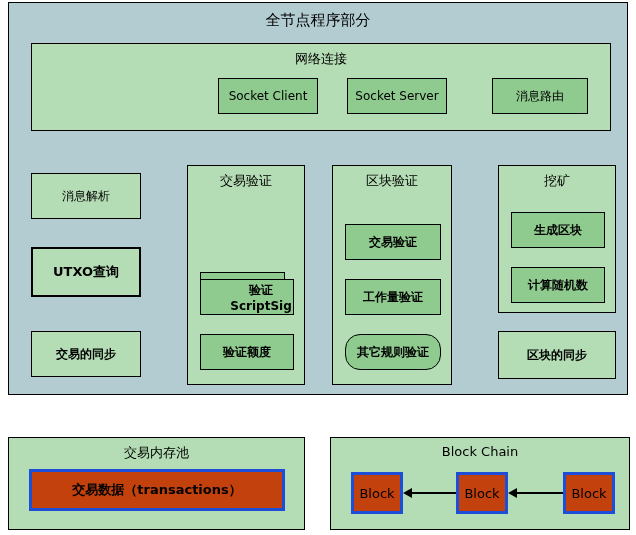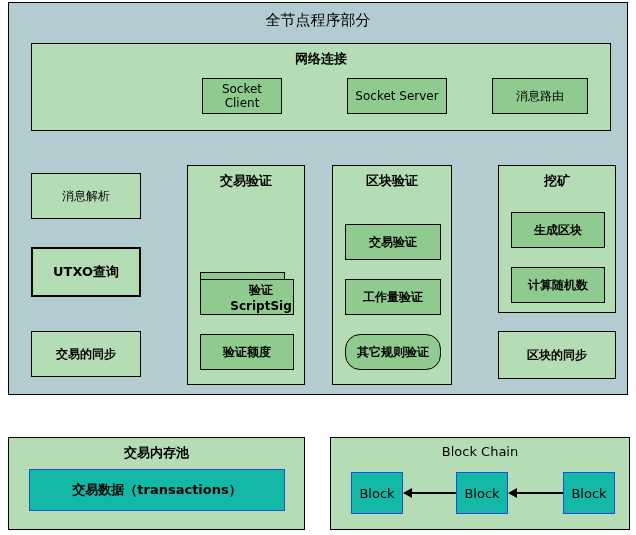--- a/index.html
+++ b/index.html
@@ -22,21 +22,21 @@
     position: absolute;
     background: #b5ddb5;
     border: 1px solid #000;
     box-sizing: border-box;
   }
   .sec-title {
     position: absolute;
     top: 6px; left: 0; right: 0;
     text-align: center;
     font-size: 13px;
-    font-weight: bold;
+    font-weight: normal;
   }
   .main-title {
     position: absolute;
     top: 8px; left: 0; right: 0;
     text-align: center;
     font-size: 15px;
     font-weight: normal;
   }
   .node {
     position: absolute;
@@ -46,22 +46,22 @@
     display: flex;
     align-items: center;
     justify-content: center;
     text-align: center;
     font-size: 12px;
   }
   .bold { font-weight: bold; }
   .emph { border-width: 2px; }
   .white-node {
     position: absolute;
-    background: #14b8a6;
-    border: 1px solid #1d4ed8;
+    background: #c2410c;
+    border: 3px solid #1d4ed8;
     box-sizing: border-box;
     display: flex;
     align-items: center;
     justify-content: center;
     text-align: center;
     font-size: 13px;
   }
   .arrow {
     position: absolute;
     height: 2px;
@@ -80,21 +80,21 @@
 <body>
 
 <div class="canvas">
 
   <div class="outer" style="left:8px; top:2px; width:620px; height:393px;">
 
     <div class="main-title">全节点程序部分</div>
 
     <div class="sec" style="left:22px; top:40px; width:580px; height:88px;">
       <div class="sec-title">网络连接</div>
-      <div class="node" style="left:170px; top:34px; width:80px; height:36px;">Socket Client</div>
+      <div class="node" style="left:186px; top:34px; width:100px; height:36px;">Socket Client</div>
       <div class="node" style="left:315px; top:34px; width:100px; height:36px;">Socket Server</div>
       <div class="node" style="left:460px; top:34px; width:96px; height:36px;">消息路由</div>
     </div>
 
     <div class="node" style="left:22px; top:170px; width:110px; height:46px; background:#b5ddb5;">消息解析</div>
     <div class="node bold emph" style="left:22px; top:244px; width:110px; height:50px; background:#b5ddb5; font-size:13px;">UTXO查询</div>
     <div class="node bold" style="left:22px; top:328px; width:110px; height:46px; background:#b5ddb5;">交易的同步</div>
 
     <div class="sec" style="left:178px; top:162px; width:118px; height:220px;">
       <div class="sec-title">交易验证</div>

